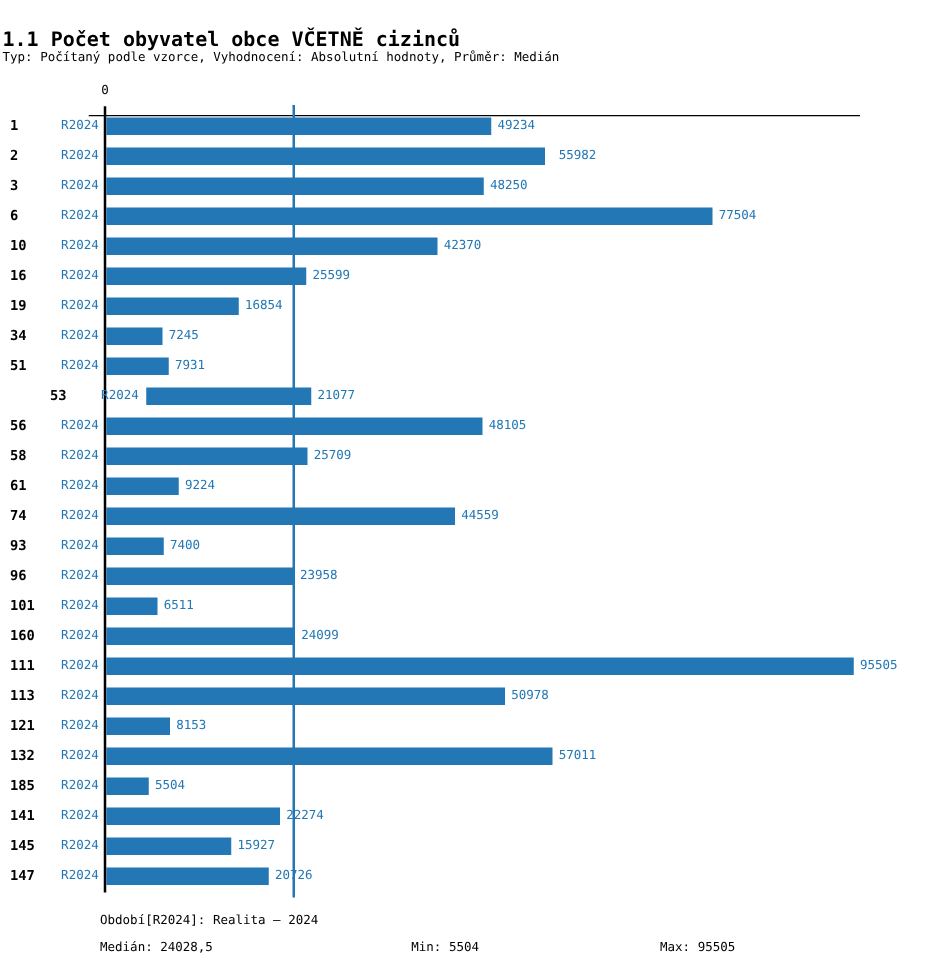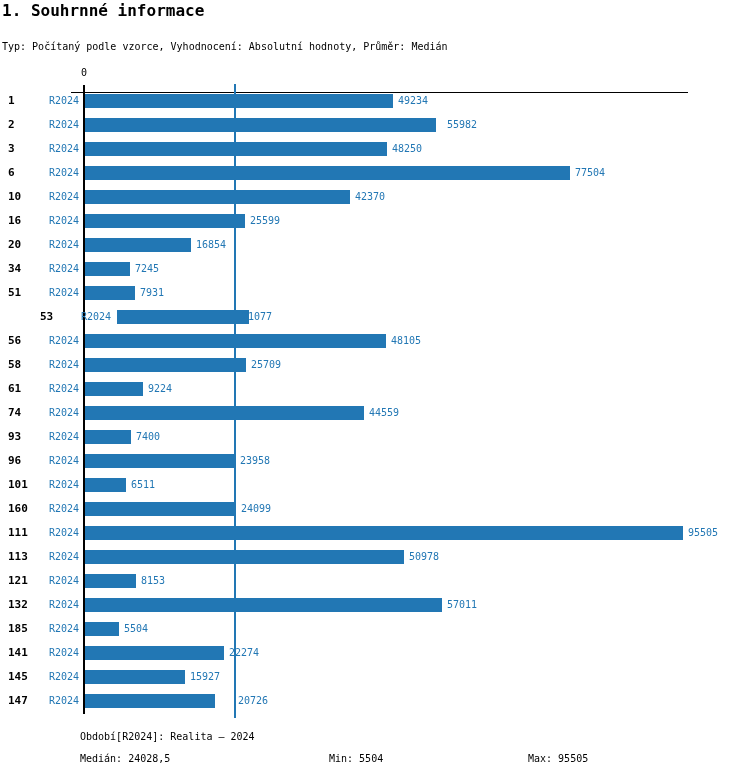--- a/index.html
+++ b/index.html
@@ -73,21 +73,21 @@
   }
   .footer-max {
     position: absolute; left: 528px; top: 753px;
     font-size: 10px; white-space: pre;
   }
 </style>
 </head>
 <body>
 
 <div class="page">
-  <div class="title1">1. Souhrnné informace</div>
+  <div class="title2">1.1 Počet obyvatel obce VČETNĚ cizinců</div>
   <div class="meta">Typ: Počítaný podle vzorce, Vyhodnocení: Absolutní hodnoty, Průměr: Medián</div>
 
   <div class="chart">
     <div class="zero-label">0</div>
     <div class="axis-top"></div>
     <div class="axis-left"></div>
     <div class="median-line" id="median-line" style="left: 234px; background: rgb(34, 119, 180);"></div>
     <div id="rows">
         <div class="row" style="top: 89px;">
           <span class="cat">1</span>
@@ -119,42 +119,42 @@
           <div class="bar" style="width: 265px; background: rgb(34, 119, 180);"></div>
           <span class="val" style="left: 355px; color: rgb(34, 119, 180);">42370</span>
         </div>
         <div class="row" style="top: 209px;">
           <span class="cat">16</span>
           <span class="series" style="color: rgb(34, 119, 180);">R2024</span>
           <div class="bar" style="width: 160px; background: rgb(34, 119, 180);"></div>
           <span class="val" style="left: 250px; color: rgb(34, 119, 180);">25599</span>
         </div>
         <div class="row" style="top: 233px;">
-          <span class="cat">20</span>
+          <span class="cat">19</span>
           <span class="series" style="color: rgb(34, 119, 180);">R2024</span>
           <div class="bar" style="width: 106px; background: rgb(34, 119, 180);"></div>
           <span class="val" style="left: 196px; color: rgb(34, 119, 180);">16854</span>
         </div>
         <div class="row" style="top: 257px;">
           <span class="cat">34</span>
           <span class="series" style="color: rgb(34, 119, 180);">R2024</span>
           <div class="bar" style="width: 45px; background: rgb(34, 119, 180);"></div>
           <span class="val" style="left: 135px; color: rgb(34, 119, 180);">7245</span>
         </div>
         <div class="row" style="top: 281px;">
           <span class="cat">51</span>
           <span class="series" style="color: rgb(34, 119, 180);">R2024</span>
           <div class="bar" style="width: 50px; background: rgb(34, 119, 180);"></div>
           <span class="val" style="left: 140px; color: rgb(34, 119, 180);">7931</span>
         </div>
         <div class="row" style="top: 305px; margin-left: 32px;">
           <span class="cat">53</span>
           <span class="series" style="color: rgb(34, 119, 180);">R2024</span>
           <div class="bar" style="width: 132px; background: rgb(34, 119, 180);"></div>
-          <span class="val" style="left: 210px; color: rgb(34, 119, 180);">21077</span>
+          <span class="val" style="left: 222px; color: rgb(34, 119, 180);">21077</span>
         </div>
         <div class="row" style="top: 329px;">
           <span class="cat">56</span>
           <span class="series" style="color: rgb(34, 119, 180);">R2024</span>
           <div class="bar" style="width: 301px; background: rgb(34, 119, 180);"></div>
           <span class="val" style="left: 391px; color: rgb(34, 119, 180);">48105</span>
         </div>
         <div class="row" style="top: 353px;">
           <span class="cat">58</span>
           <span class="series" style="color: rgb(34, 119, 180);">R2024</span>
@@ -236,21 +236,21 @@
         <div class="row" style="top: 665px;">
           <span class="cat">145</span>
           <span class="series" style="color: rgb(34, 119, 180);">R2024</span>
           <div class="bar" style="width: 100px; background: rgb(34, 119, 180);"></div>
           <span class="val" style="left: 190px; color: rgb(34, 119, 180);">15927</span>
         </div>
         <div class="row" style="top: 689px;">
           <span class="cat">147</span>
           <span class="series" style="color: rgb(34, 119, 180);">R2024</span>
           <div class="bar" style="width: 130px; background: rgb(34, 119, 180);"></div>
-          <span class="val" style="left: 220px; color: rgb(34, 119, 180); margin-left: 18px;">20726</span>
+          <span class="val" style="left: 220px; color: rgb(34, 119, 180);">20726</span>
         </div>
       </div>
   </div>
 
   <div class="footer-line1">Období[R2024]: Realita – 2024</div>
   <div class="footer-median">Medián: 24028,5</div>
   <div class="footer-min">Min: 5504</div>
   <div class="footer-max">Max: 95505</div>
 </div>
 

